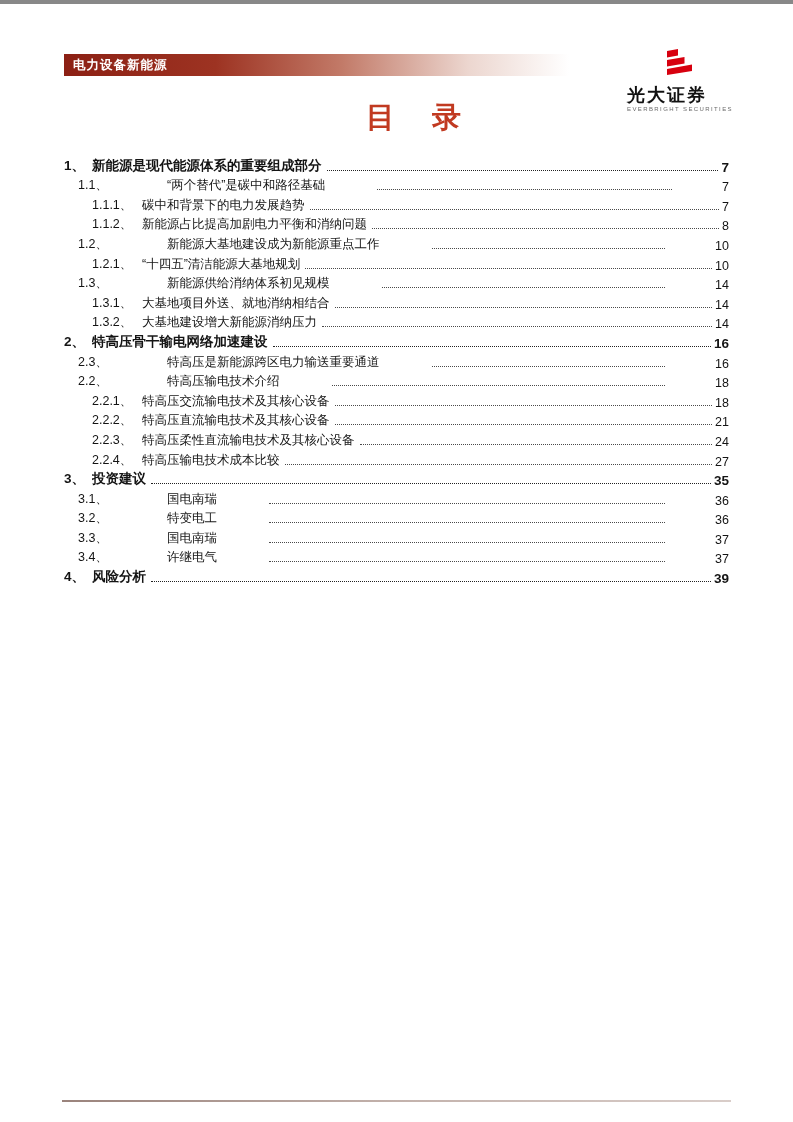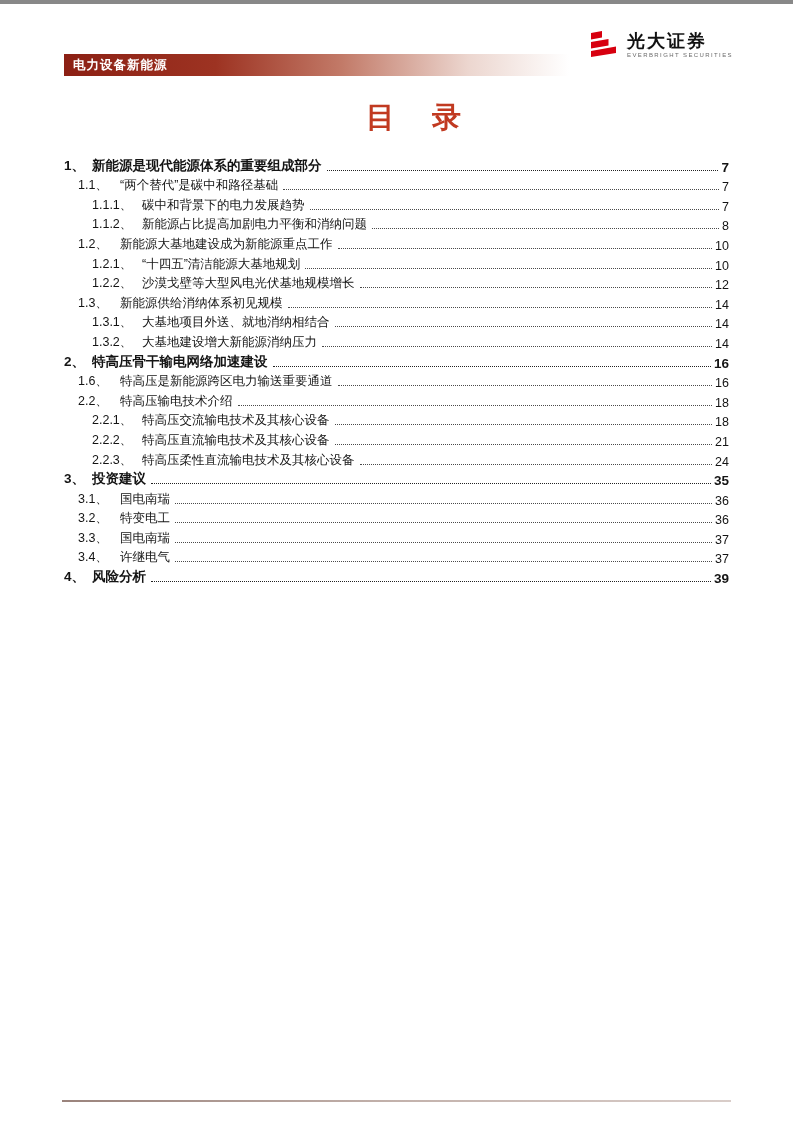--- a/index.html
+++ b/index.html
@@ -27,24 +27,25 @@
     background: linear-gradient(90deg, #8c2014 0%, #9d3322 30%, #c27a68 55%, #ecd6cf 80%, #ffffff 100%);
     color: #ffffff;
     font-size: 12.5px;
     font-weight: 700;
     letter-spacing: 1px;
   }
 
   .brand {
     position: absolute;
     right: 60px;
-    top: 24px;
+    top: 42px;
     display: flex;
     align-items: center;
     gap: 7px;
+    flex-direction: column;
   }
   .brand .logo { width: 32px; height: 32px; display: block; }
   .brand-name {
     font-size: 18px;
     font-weight: 700;
     color: #111;
     letter-spacing: 2px;
     line-height: 20px;
     white-space: nowrap;
   }
@@ -94,21 +95,21 @@
     border-bottom: 1.5px dotted #4a4a4a;
     margin: 0 3px 4px 5px;
     height: 0;
   }
   .toc-row .pagenum { flex: 0 0 auto; }
 
   .toc-row.level-1 { font-weight: 700; font-size: 13.5px; }
   .toc-row.level-1 .num { width: 28px; }
   .toc-row.level-1 .leader { border-bottom-color: #222; }
 
-  .toc-row.level-2 { padding-left: 14px; }
+  .toc-row.level-2 { padding-left: 14px; gap: 47px; }
   .toc-row.level-2 .num { width: 42px; }
 
   .toc-row.level-3 { padding-left: 28px; }
   .toc-row.level-3 .num { width: 50px; }
 
   
   .footer-line {
     position: absolute;
     left: 62px;
     right: 62px;
@@ -178,26 +179,20 @@
     <span class="pagenum">10</span>
   </div>
 
   <div class="toc-row level-3">
     <span class="num">1.2.1、</span>
     <span class="label">“十四五”清洁能源大基地规划</span>
     <span class="leader"></span>
     <span class="pagenum">10</span>
   </div>
 
-  <div class="toc-row level-3">
-    <span class="num">1.2.2、</span>
-    <span class="label">沙漠戈壁等大型风电光伏基地规模增长</span>
-    <span class="leader"></span>
-    <span class="pagenum">12</span>
-  </div>
 
   <div class="toc-row level-2">
     <span class="num">1.3、</span>
     <span class="label">新能源供给消纳体系初见规模</span>
     <span class="leader"></span>
     <span class="pagenum">14</span>
   </div>
 
   <div class="toc-row level-3">
     <span class="num">1.3.1、</span>
@@ -214,21 +209,21 @@
   </div>
 
   <div class="toc-row level-1">
     <span class="num">2、</span>
     <span class="label">特高压骨干输电网络加速建设</span>
     <span class="leader"></span>
     <span class="pagenum">16</span>
   </div>
 
   <div class="toc-row level-2">
-    <span class="num">1.6、</span>
+    <span class="num">2.3、</span>
     <span class="label">特高压是新能源跨区电力输送重要通道</span>
     <span class="leader"></span>
     <span class="pagenum">16</span>
   </div>
 
   <div class="toc-row level-2">
     <span class="num">2.2、</span>
     <span class="label">特高压输电技术介绍</span>
     <span class="leader"></span>
     <span class="pagenum">18</span>
@@ -248,20 +243,26 @@
     <span class="pagenum">21</span>
   </div>
 
   <div class="toc-row level-3">
     <span class="num">2.2.3、</span>
     <span class="label">特高压柔性直流输电技术及其核心设备</span>
     <span class="leader"></span>
     <span class="pagenum">24</span>
   </div>
 
+  <div class="toc-row level-3">
+    <span class="num">2.2.4、</span>
+    <span class="label">特高压输电技术成本比较</span>
+    <span class="leader"></span>
+    <span class="pagenum">27</span>
+  </div>
 
 
   <div class="toc-row level-1">
     <span class="num">3、</span>
     <span class="label">投资建议</span>
     <span class="leader"></span>
     <span class="pagenum">35</span>
   </div>
 
   <div class="toc-row level-2">

